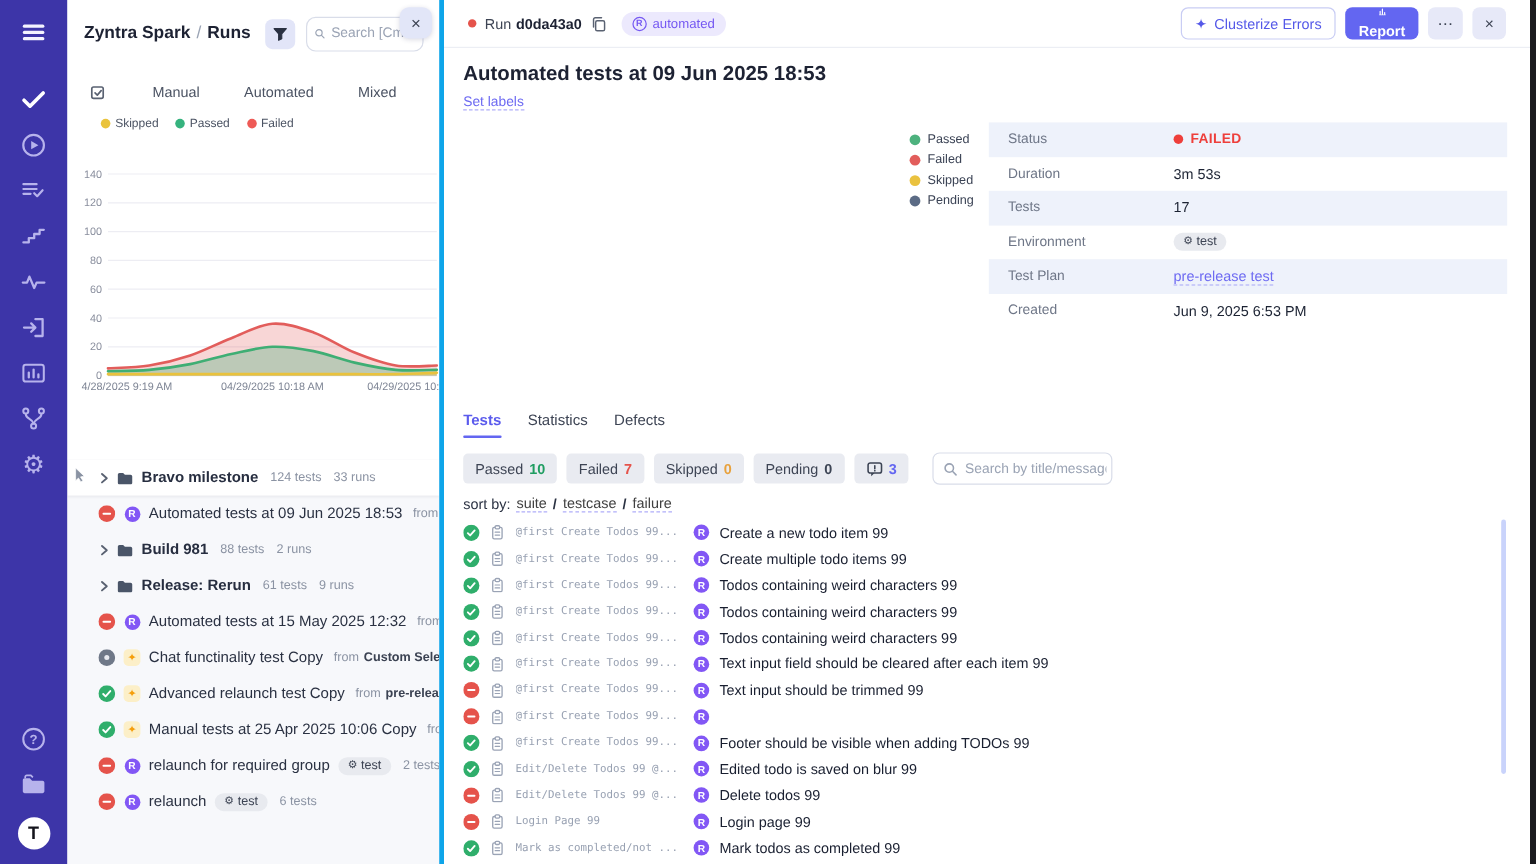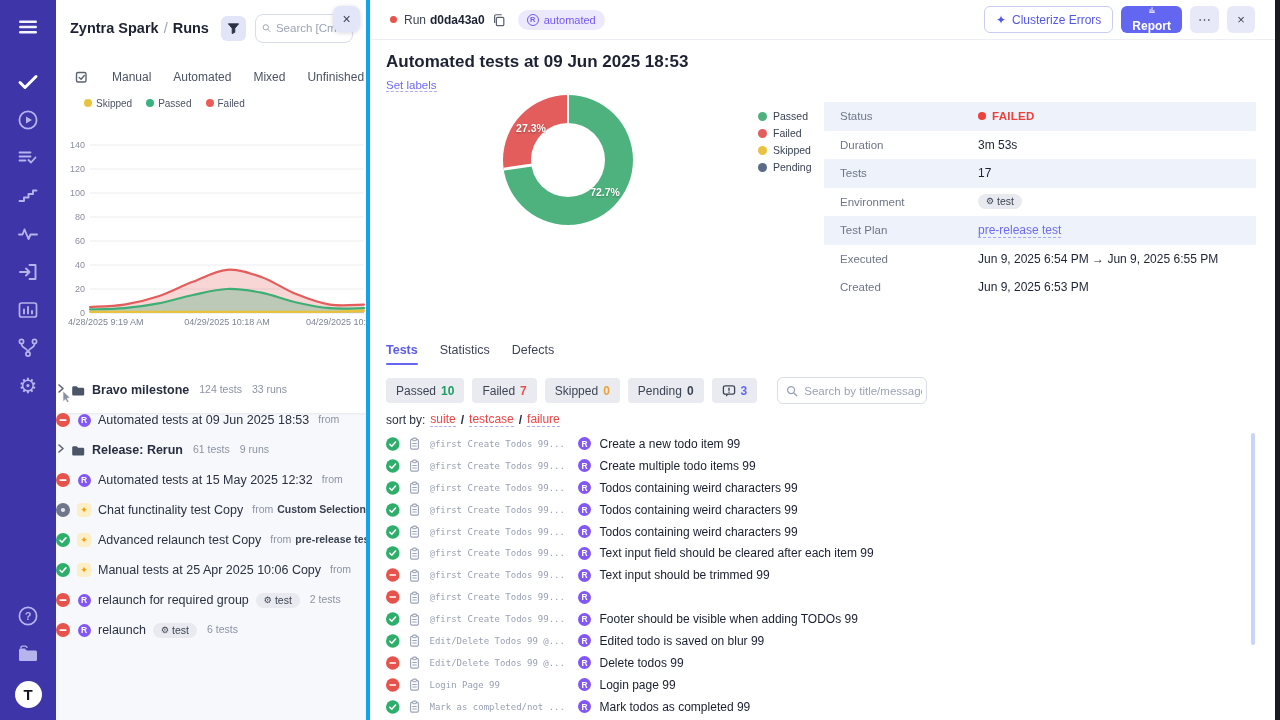--- a/index.html
+++ b/index.html
@@ -28,32 +28,32 @@
   .crumb.sep { color:#9aa3b4; font-weight:normal; margin:0 5px; }
   .filter-btn { margin-left:12px; width:25px; height:25px; border:none; border-radius:6px; background:#e2e5f8;
     display:flex; align-items:center; justify-content:center; cursor:pointer; flex:0 0 auto; }
   .lp-search { margin-left:9px; width:98px; height:29px; background:#fff; border:1px solid #d9dde9;
     border-radius:8px; display:flex; align-items:center; padding:0 6px; overflow:hidden; }
   .lp-search input { border:none; outline:none; width:70px; margin-left:5px; font-size:11.5px; color:#3d4454;
     font-family:"Liberation Sans", sans-serif; background:transparent; }
   .lp-search input::placeholder { color:#9aa3b4; }
   .lp-close { position:absolute; right:6px; top:6px; width:27px; height:26px; border:none; border-radius:8px;
     background:#e2e6f8; color:#3d4454; font-size:14px; cursor:pointer; box-shadow:0 1px 4px rgba(40,40,90,.18); }
-  .lp-tabs { position:absolute; left:18px; top:64px; height:26px; display:flex; align-items:center; gap:22px; }
+  .lp-tabs { position:absolute; left:18px; top:64px; height:26px; display:flex; align-items:center; gap:37px; }
   .lp-tab { font-size:12px; color:#4b5363; cursor:pointer; white-space:nowrap; }
   .lp-tabs .tabs-ic { display:flex; align-items:center; }
 
   .lp-chart { position:absolute; left:12px; top:96px; width:300px; height:262px; }
   .lp-legend { display:flex; align-items:center; gap:14px; padding-left:16px; height:14px; }
   .lp-legend .li { display:flex; align-items:center; gap:4px; font-size:10px; color:#4b5363; }
   .lp-legend .dot { width:8px; height:8px; border-radius:50%; }
   #area-chart { position:absolute; left:0; top:24px; overflow:hidden; }
 
   .runs-list { position:absolute; left:0; top:383px; right:0; bottom:0; background:#f7f8fb; overflow:hidden; }
-  .run-row { position:relative; height:30px; display:flex; align-items:flex-start; gap:7px;
+  .run-row { position:relative; height:30px; display:flex; align-items:center; padding-left:26px; gap:7px;
     white-space:nowrap; cursor:pointer; }
   .run-row.highlight { background:#fff; box-shadow:0 1px 2px rgba(25,25,60,.07); }
   .cursor { position:absolute; left:5px; top:6px; }
   .chev { display:flex; align-items:center; margin-right:-2px; }
   .ricon { display:flex; align-items:center; justify-content:center; width:14px; height:14px; flex:0 0 auto; }
   .r-auto { width:13px; height:13px; border-radius:50%; background:#8257f5; color:#fff; font-size:8.5px;
     font-weight:bold; display:flex; align-items:center; justify-content:center; }
   .spark-ic { width:14px; height:14px; border-radius:4px; background:#fcefc8; color:#f59e0b; font-size:9px;
     display:flex; align-items:center; justify-content:center; }
   .run-title { font-size:12.5px; color:#2a3142; }
@@ -129,21 +129,21 @@
     gap:5px; padding:0 10px; font-size:12px; color:#3d4454; cursor:pointer; font-family:"Liberation Sans", sans-serif; }
   .filter-pill .cnt { font-weight:700; }
   .main-search { margin-left:12px; width:150px; height:27px; border:1px solid #d9dde9; border-radius:6px;
     display:flex; align-items:center; padding:0 8px; overflow:hidden; background:#fff; }
   .main-search input { border:none; outline:none; width:118px; margin-left:6px; font-size:11.5px; color:#3d4454;
     font-family:"Liberation Sans", sans-serif; }
   .main-search input::placeholder { color:#9aa3b4; }
 
   .sort-row { position:absolute; left:16px; top:372px; font-size:12px; color:#2a3142; display:flex; gap:5px;
     align-items:center; }
-  .sort-link { color:#ef4444; border-bottom:1px dashed rgba(109,106,242,.55); cursor:pointer; }
+  .sort-link { color:#404040; border-bottom:1px dashed rgba(109,106,242,.55); cursor:pointer; }
   .sort-sep { color:#2a3142; font-weight:bold; }
 
   .tests-list { position:absolute; left:16px; top:393px; right:30px; bottom:0; overflow:hidden; }
   .test-row { height:21.9px; display:flex; align-items:center; gap:8px; white-space:nowrap; cursor:pointer; }
   .t-suite { width:140px; overflow:hidden; font-family:"DejaVu Sans Mono", monospace; font-size:9px;
     color:#98a1b2; flex:0 0 auto; }
   .t-title { font-size:12px; color:#191f30; }
   .inner-scrollbar { position:absolute; right:20px; top:393px; width:4px; height:212px; border-radius:2px;
     background:#c9d3fb; }
 </style>
@@ -342,20 +342,35 @@
           <span class="chev">
             <svg width="10" height="11" viewBox="0 0 10 11">
               <path d="M3 2l4 3.5L3 9" stroke="#5a6272" stroke-width="1.6" fill="none" stroke-linecap="round" stroke-linejoin="round"></path>
             </svg>
           </span>
           <span class="ricon">
             <svg width="14" height="13" viewBox="0 0 14 13">
               <path d="M1.2 3.6c0-.8.6-1.4 1.4-1.4h3l1.5 1.5h4.7c.8 0 1.4.6 1.4 1.4v5.1c0 .8-.6 1.4-1.4 1.4H2.6c-.8 0-1.4-.6-1.4-1.4z" fill="#4a5568"></path>
             </svg>
           </span>
+          <span class="run-title folder-t">Build 981</span>
+          <span class="run-meta">88 tests</span>
+          <span class="run-meta">2 runs</span>
+        </div>
+        <div class="run-row">
+          <span class="chev">
+            <svg width="10" height="11" viewBox="0 0 10 11">
+              <path d="M3 2l4 3.5L3 9" stroke="#5a6272" stroke-width="1.6" fill="none" stroke-linecap="round" stroke-linejoin="round"></path>
+            </svg>
+          </span>
+          <span class="ricon">
+            <svg width="14" height="13" viewBox="0 0 14 13">
+              <path d="M1.2 3.6c0-.8.6-1.4 1.4-1.4h3l1.5 1.5h4.7c.8 0 1.4.6 1.4 1.4v5.1c0 .8-.6 1.4-1.4 1.4H2.6c-.8 0-1.4-.6-1.4-1.4z" fill="#4a5568"></path>
+            </svg>
+          </span>
           <span class="run-title folder-t">Release: Rerun</span>
           <span class="run-meta">61 tests</span>
           <span class="run-meta">9 runs</span>
         </div>
         <div class="run-row">
           <span class="ricon">
             <svg width="14" height="14" viewBox="0 0 14 14">
               <circle cx="7" cy="7" r="7" fill="#e5534b"></circle>
               <rect x="3.4" y="6.2" width="7.2" height="1.7" rx="0.85" fill="#fff"></rect>
             </svg>
@@ -469,28 +484,20 @@
         </button>
         <button class="btn-ghost">⋯</button>
         <button class="btn-ghost">×</button>
       </div>
     </header>
 
     <div class="main-body">
       <h1 class="run-title-h1">Automated tests at 09 Jun 2025 18:53</h1>
       <a class="set-labels">Set labels</a>
 
-      <div class="donut-wrap">
-        <div class="donut-ring" id="donut-ring" style="background: conic-gradient(rgb(77, 178, 126) 0deg, rgb(77, 178, 126) 261.72deg, rgb(226, 93, 91) 261.72deg, rgb(226, 93, 91) 360deg);"></div>
-        <div class="donut-gap" id="gap1" style="transform: rotate(0deg);"></div>
-        <div class="donut-gap" id="gap2" style="transform: rotate(261.72deg);"></div>
-        <div class="donut-hole"></div>
-        <span class="pct" id="pct-failed" style="left: 27.9408px; top: 32.9436px;">27.3%</span>
-        <span class="pct" id="pct-passed" style="left: 102.059px; top: 97.0564px;">72.7%</span>
-      </div>
       <div class="donut-legend" id="donut-legend">
           <span class="li"><span class="dot" style="background:#4db27e"></span>Passed</span>
           <span class="li"><span class="dot" style="background:#e25d5b"></span>Failed</span>
           <span class="li"><span class="dot" style="background:#eac23f"></span>Skipped</span>
           <span class="li"><span class="dot" style="background:#5b6b85"></span>Pending</span>
         </div>
 
       <div class="details" id="details">
           <div class="det-row shaded">
             <span class="det-label">Status</span>
@@ -504,24 +511,20 @@
             <span class="det-label">Tests</span>
             <span class="det-value">17</span>
           </div>
           <div class="det-row">
             <span class="det-label">Environment</span>
             <span class="env-pill"><span class="gear">⚙</span>test</span>
           </div>
           <div class="det-row shaded">
             <span class="det-label">Test Plan</span>
             <a class="det-link">pre-release test</a>
-          </div>
-          <div class="det-row">
-            <span class="det-label">Executed</span>
-            <span class="det-value">Jun 9, 2025 6:54 PM → Jun 9, 2025 6:55 PM</span>
           </div>
           <div class="det-row">
             <span class="det-label">Created</span>
             <span class="det-value">Jun 9, 2025 6:53 PM</span>
           </div>
         </div>
 
       <div class="detail-tabs" id="detail-tabs">
           <span class="dtab active">Tests</span>
           <span class="dtab">Statistics</span>

